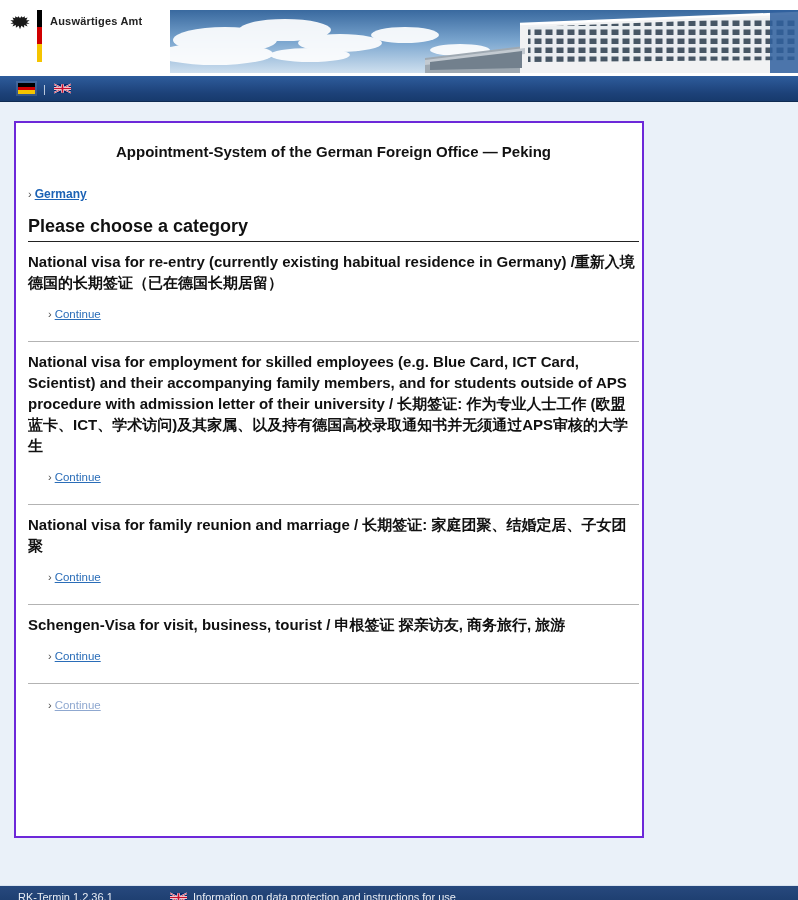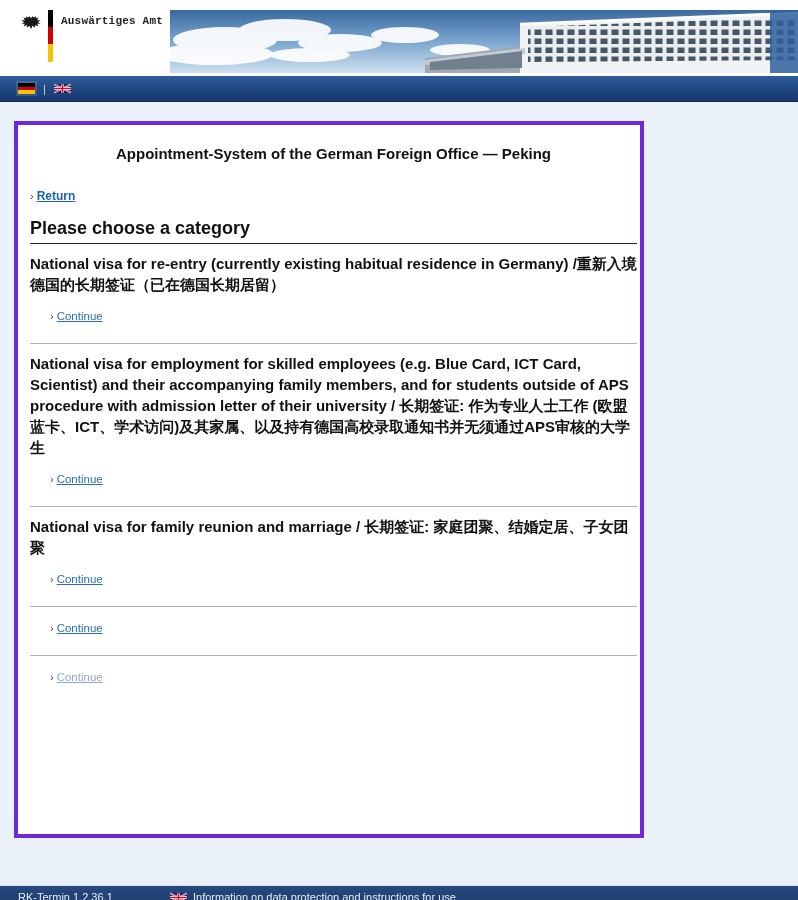--- a/index.html
+++ b/index.html
@@ -8,21 +8,21 @@
     font-family: "Liberation Sans", "DejaVu Sans", sans-serif;
     background: #eaf1f9;
     overflow: hidden;
     position: relative;
   }
 
   
   .header {
     height: 76px; background: #ffffff; position: relative;
   }
-  .logo { position: absolute; left: 20px; top: 10px; display: flex; align-items: flex-start; font-family: Liberation Mono, monospace; }
+  .logo { position: absolute; left: 9px; top: 10px; display: flex; align-items: flex-start; }
   .eagle { width: 22px; height: 22px; margin-top: 2px; }
   .flag-stripe { width: 5px; height: 52px; margin-left: 6px;
     background: linear-gradient(#000 0 33%, #d00000 33% 66%, #f5c400 66% 100%); }
   .logo-text { margin-left: 8px; margin-top: 5px; font-size: 11px; color: #222; font-weight: bold; letter-spacing: .2px; }
   .photo { position: absolute; left: 170px; top: 10px; right: 0; height: 63px; overflow: hidden; }
   .photo svg { display:block; width: 100%; height: 100%; }
 
   
   .navbar {
     height: 26px;
@@ -33,21 +33,21 @@
   .lang-flag { width: 17px; height: 11px; display: inline-block; cursor: pointer; box-shadow: 0 0 0 2px rgba(255,255,255,0.12); }
   .de-flag { background: linear-gradient(#000 0 33%, #d00000 33% 66%, #f5c400 66% 100%); }
   .lang-sep { color: #cdd8e8; font-size: 11px; margin: 0 8px; }
   .uk-flag { line-height: 0; }
   .uk-flag svg { width: 17px; height: 11px; display:block; }
 
   
   .main-area { height: 764px; }
   .panel {
     margin: 19px 0 0 14px; width: 630px; height: 717px;
-    background: #fff; border: 4px solid #6d28d9;
+    background: #fff; border: 2px solid #6d28d9;
     padding: 12px 3px 0 12px; overflow: hidden;
   }
   .page-title { text-align: center; font-weight: bold; font-size: 15px; color: #111; margin-top: 8px; }
   .return-row { margin-top: 27px; font-size: 12px; }
   .chev { color: #4b4b4b; font-size: 11px; margin-right: 3px; }
   a.return-link { color: #1b62b5; font-weight: bold; text-decoration: underline; font-size: 12px; cursor: pointer; }
   .choose-heading {
     margin-top: 15px; font-size: 18px; font-weight: bold; color: #111;
     border-bottom: 1px solid #222; padding-bottom: 4px;
   }
@@ -126,21 +126,21 @@
       <path d="M30,0 V30 M0,15 H60" stroke="#C8102E" stroke-width="6"></path>
     </svg>
   </span>
 </div>
 
 <div class="main-area">
   <div class="panel">
     <div class="page-title">Appointment-System of the German Foreign Office — Peking</div>
 
     <div class="return-row">
-      <span class="chev">›</span><a class="return-link">Return</a>
+      <span class="chev">›</span><a class="return-link">Germany</a>
     </div>
 
     <div class="choose-heading">Please choose a category</div>
 
     <div>
       <div class="cat-title">National visa for re-entry (currently existing habitual residence in Germany) /重新入境德国的长期签证（已在德国长期居留）</div>
       <div class="cont-row"><span class="chev">›</span><a class="continue-link">Continue</a></div>
       <hr class="divider">
     </div>
 
@@ -150,20 +150,21 @@
       <hr class="divider">
     </div>
 
     <div>
       <div class="cat-title">National visa for family reunion and marriage / 长期签证: 家庭团聚、结婚定居、子女团聚</div>
       <div class="cont-row"><span class="chev">›</span><a class="continue-link">Continue</a></div>
       <hr class="divider">
     </div>
 
     <div>
+      <div class="cat-title">Schengen-Visa for visit, business, tourist / 申根签证 探亲访友, 商务旅行, 旅游</div>
       <div class="cont-row"><span class="chev">›</span><a class="continue-link">Continue</a></div>
       <hr class="divider">
     </div>
 
     <div>
       <div class="cont-row"><span class="chev">›</span><a class="continue-link visited">Continue</a></div>
     </div>
   </div>
 </div>
 

